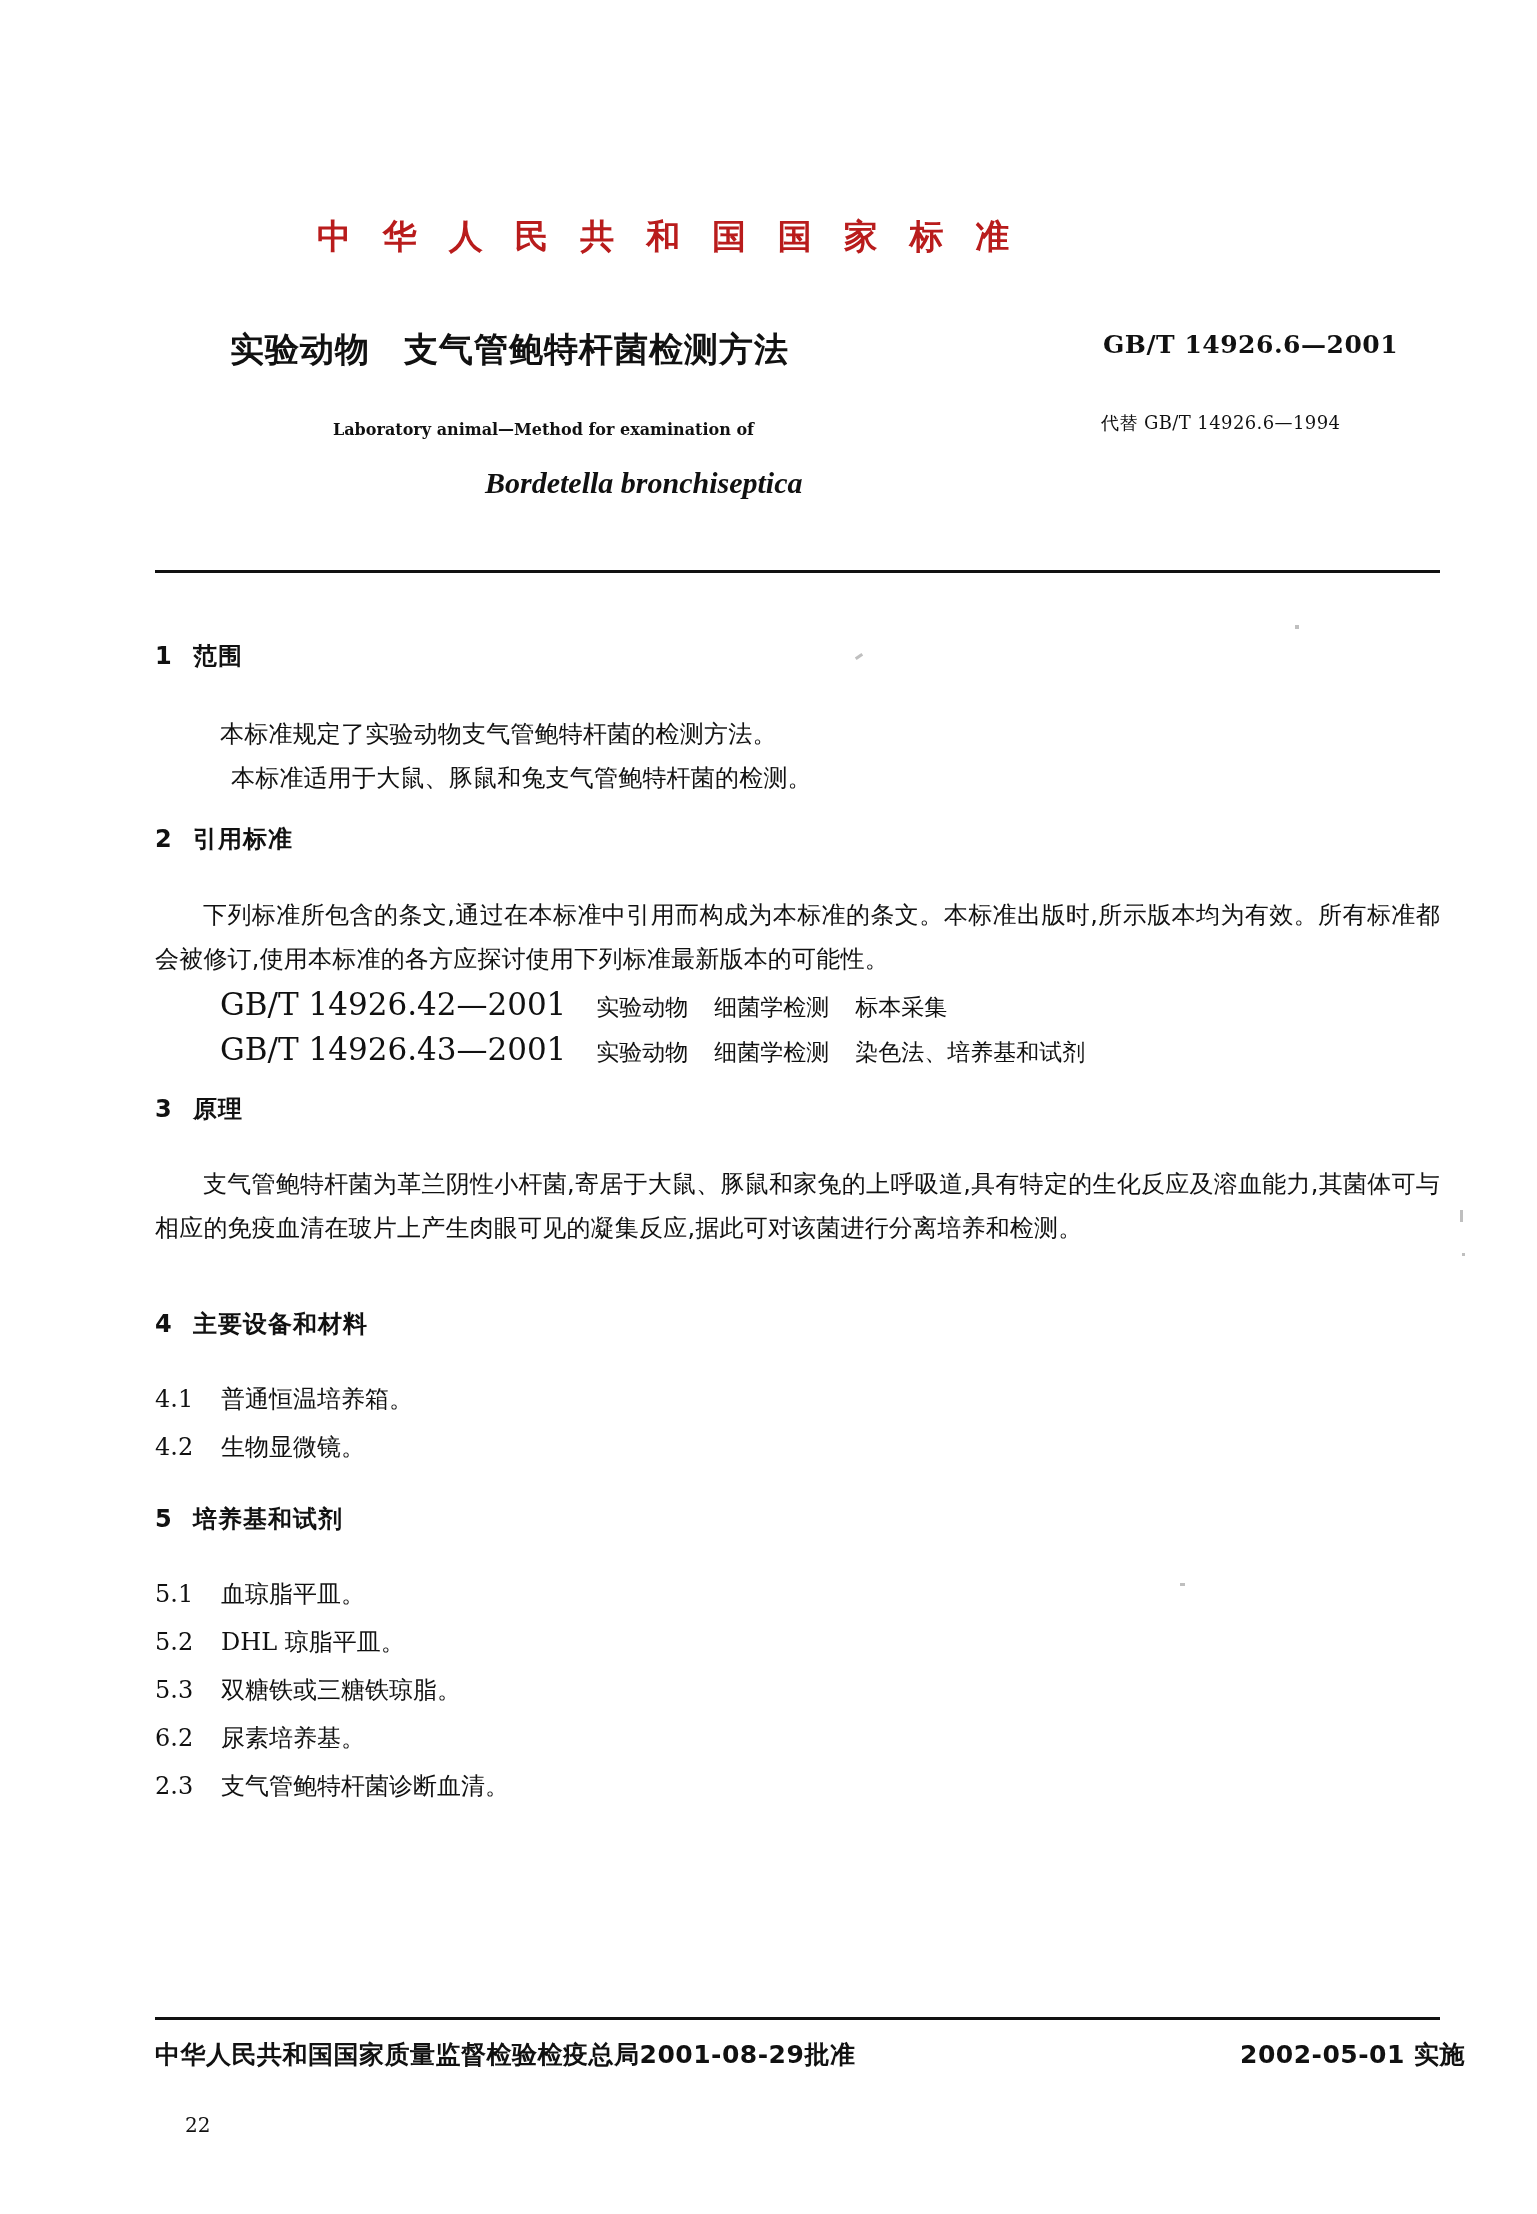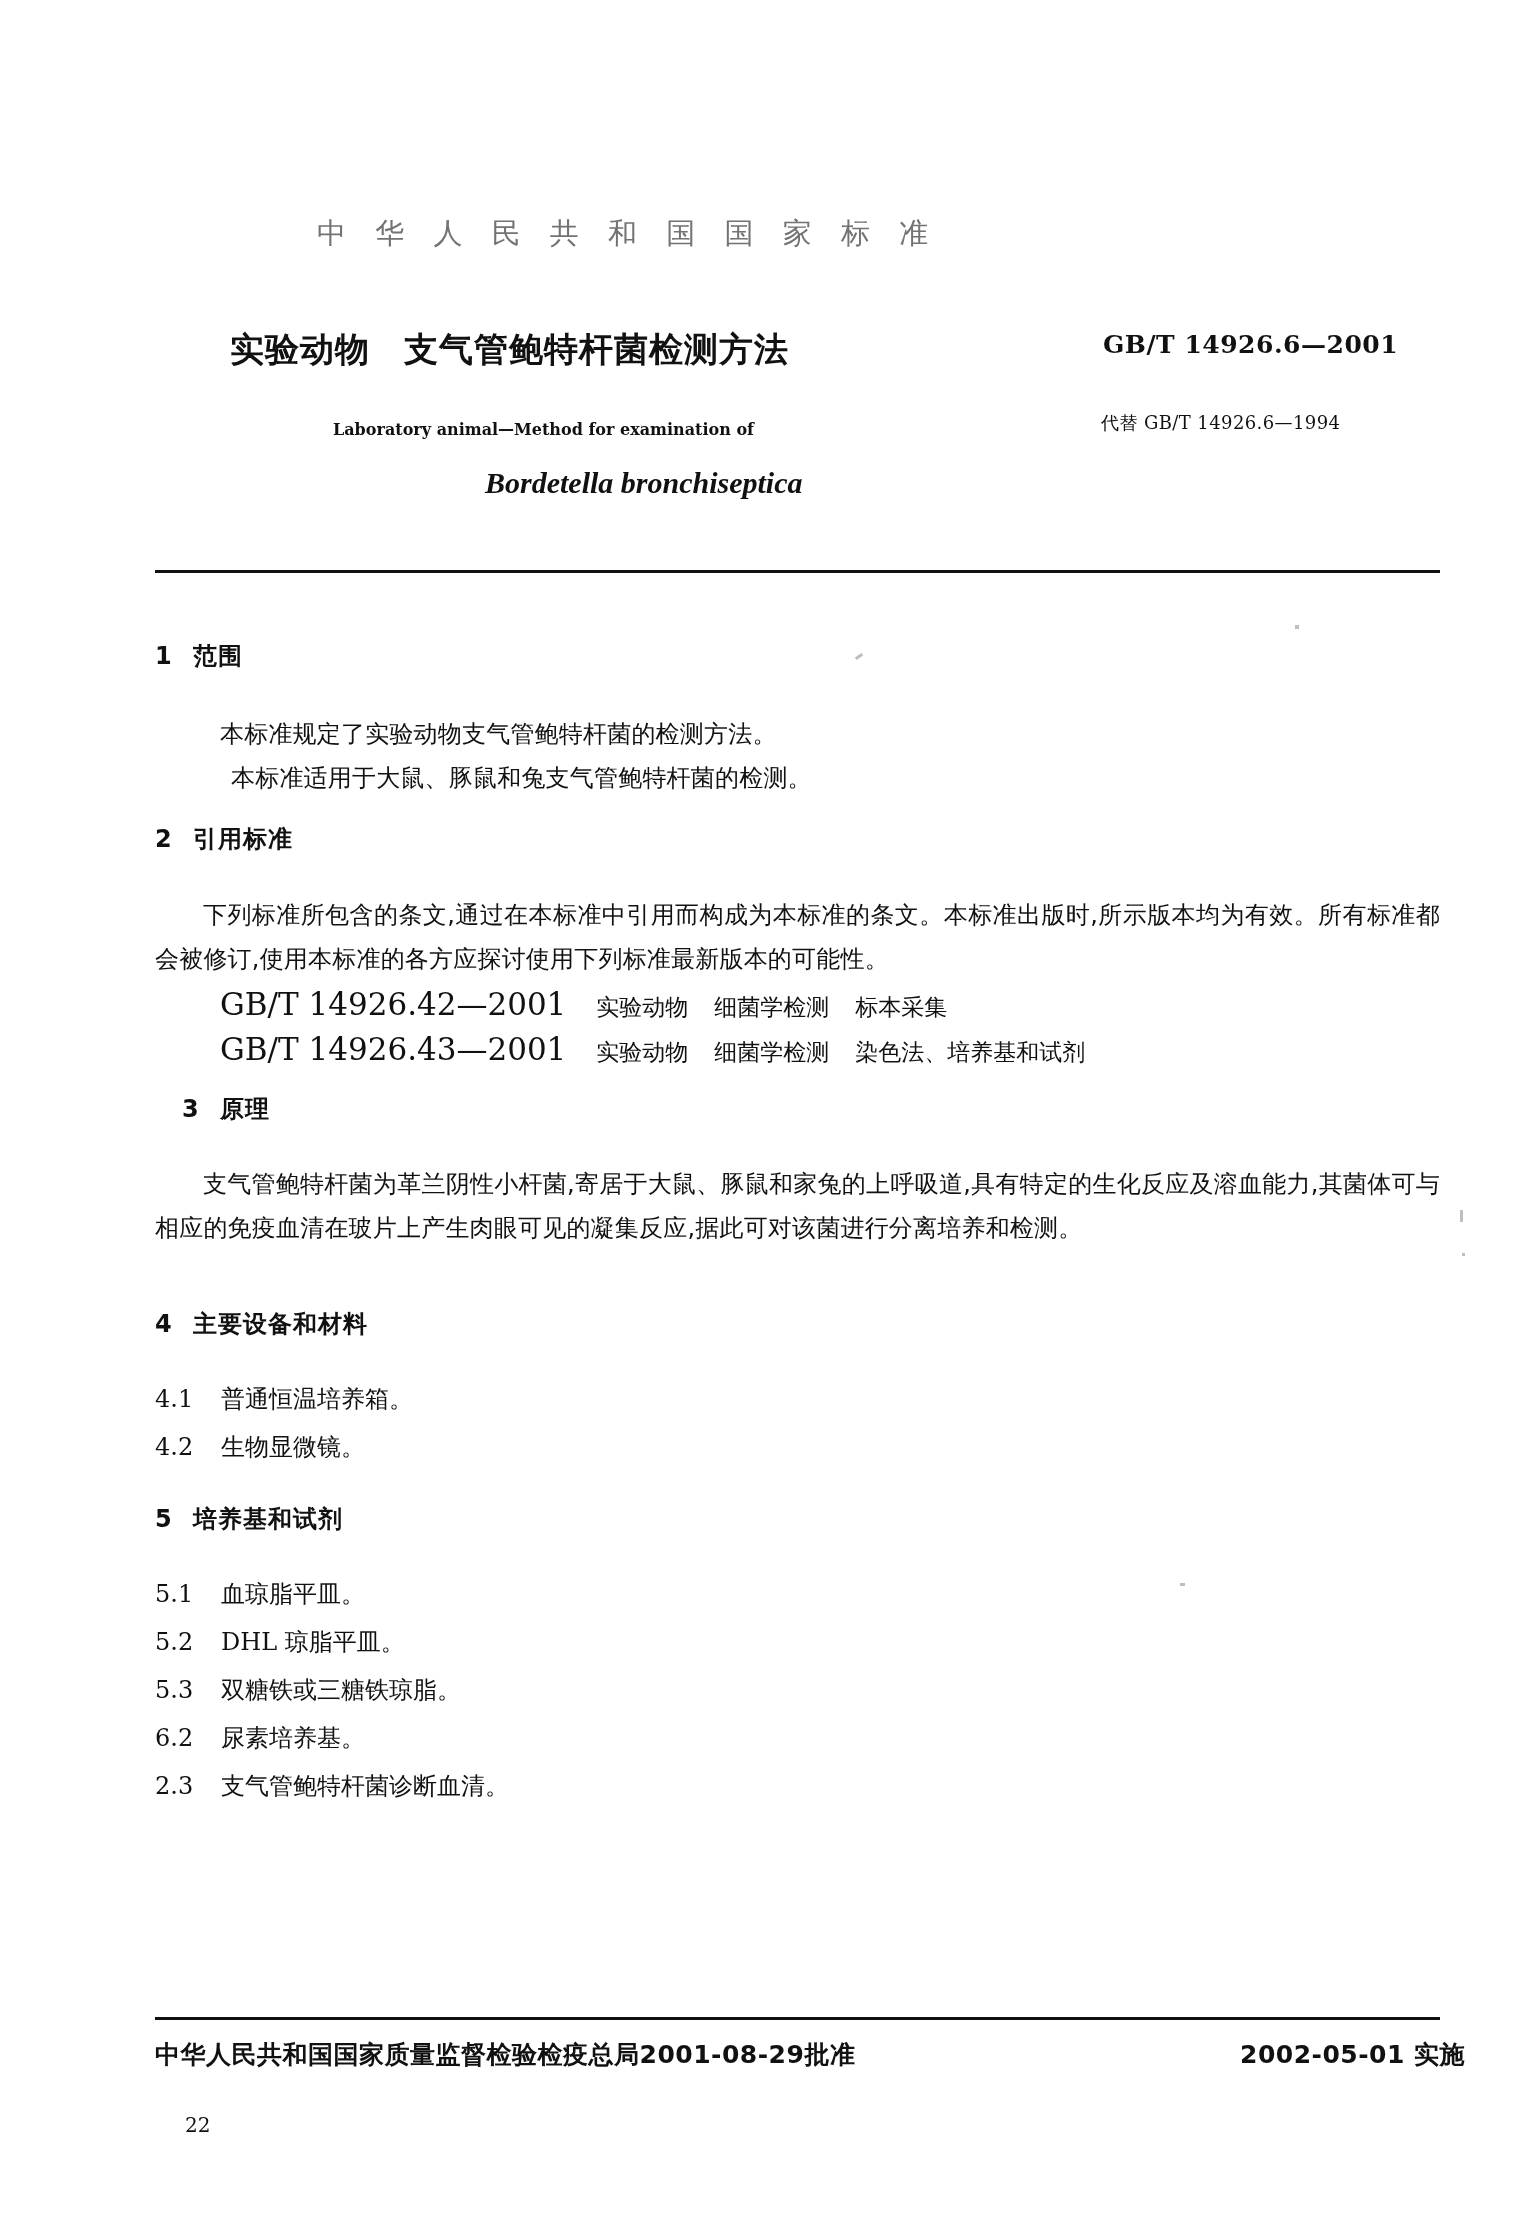--- a/index.html
+++ b/index.html
@@ -29,24 +29,24 @@
     width: 1380px;
     height: 2214px;
   }
 
   
   .nat-std {
     position: absolute;
     left: 237px;
     top: 214px;
     font-family: "DejaVu Sans", sans-serif;
-    font-weight: 400;
-    font-size: 29px;
+    font-weight: 700;
+    font-size: 34px;
     letter-spacing: 10px;
-    color: #737373;
+    color: #b91c1c;
     white-space: nowrap;
   }
   .title-cn {
     position: absolute;
     left: 150px;
     top: 327px;
     font-family: "DejaVu Sans", sans-serif;
     font-weight: 700;
     font-size: 34px;
     letter-spacing: 1px;
@@ -230,21 +230,21 @@
     <div class="para" style="left:75px; top:893px; width:1285px; text-indent:48px;">下列标准所包含的条文,通过在本标准中引用而构成为本标准的条文。本标准出版时,所示版本均为有效。所有标准都会被修订,使用本标准的各方应探讨使用下列标准最新版本的可能性。</div>
 
     <div class="mono-ref" style="left:140px; top:986px;">
       <span class="code">GB/T 14926.42—2001</span><span class="sp1"></span><span>实验动物</span><span class="sp2"></span><span>细菌学检测</span><span class="sp2"></span><span>标本采集</span>
     </div>
 
     <div class="mono-ref" style="left:140px; top:1031px;">
       <span class="code">GB/T 14926.43—2001</span><span class="sp1"></span><span>实验动物</span><span class="sp2"></span><span>细菌学检测</span><span class="sp2"></span><span>染色法、培养基和试剂</span>
     </div>
 
-    <div class="sec-head" style="left:75px; top:1093px;margin-left:27px;">
+    <div class="sec-head" style="left:75px; top:1093px;">
       <span class="num">3</span><span>原理</span>
     </div>
     <div class="para" style="left:75px; top:1162px; width:1285px; text-indent:48px;">支气管鲍特杆菌为革兰阴性小杆菌,寄居于大鼠、豚鼠和家兔的上呼吸道,具有特定的生化反应及溶血能力,其菌体可与相应的免疫血清在玻片上产生肉眼可见的凝集反应,据此可对该菌进行分离培养和检测。</div>
 
     <div class="sec-head" style="left:75px; top:1308px;">
       <span class="num">4</span><span>主要设备和材料</span>
     </div>
     <div class="item" style="left:75px; top:1383px;">
       <span class="lbl">4.1</span><span>普通恒温培养箱。</span>
     </div>

